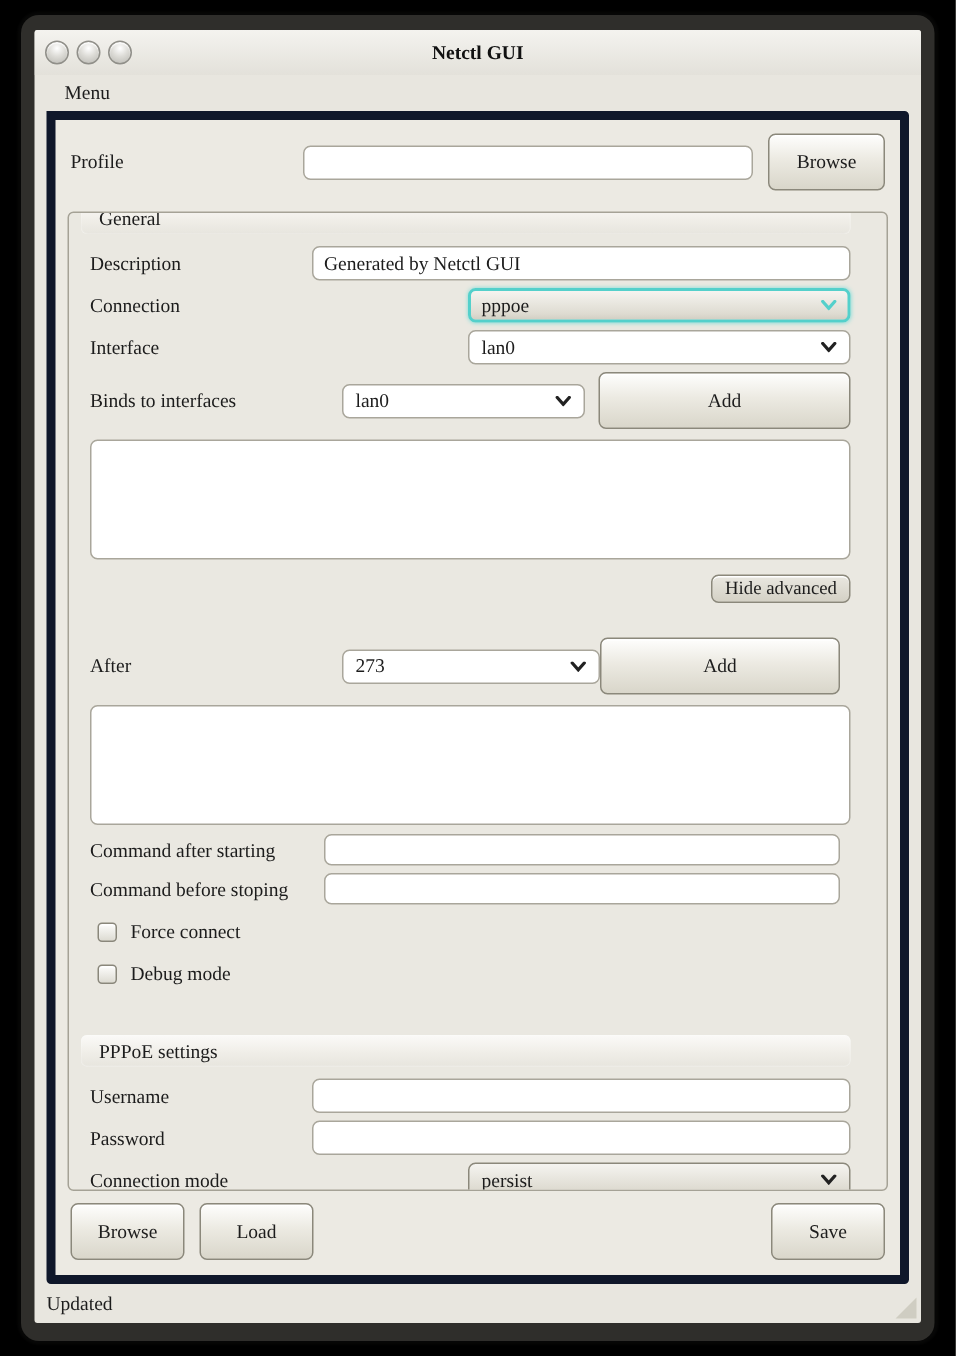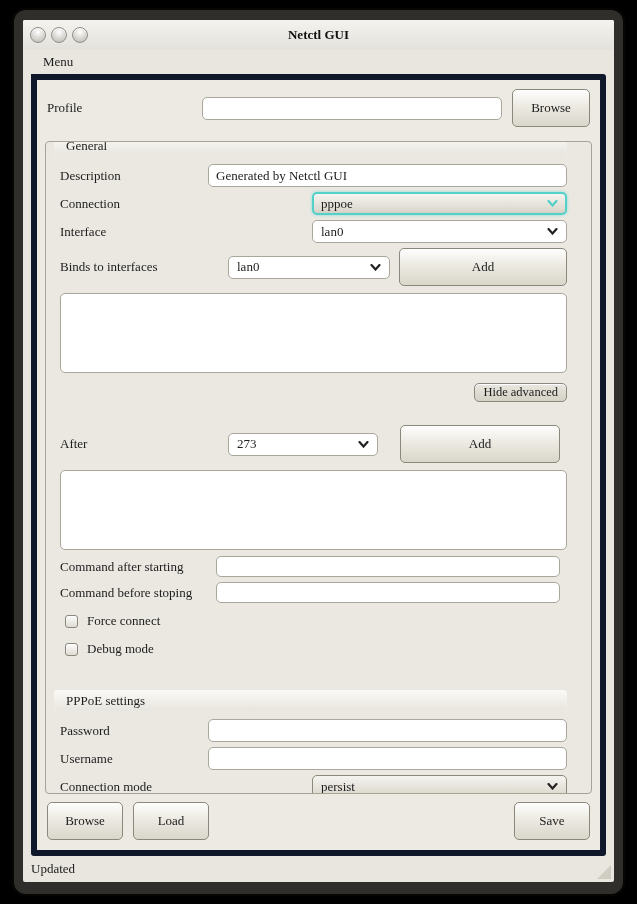--- a/index.html
+++ b/index.html
@@ -206,21 +206,21 @@
         </div>
 
         <div class="listbox"></div>
 
         <div class="adv-row">
           <button class="btn btn-small">Hide advanced</button>
         </div>
 
         <div class="row mt13">
           <span class="lbl lbl-wide">After</span>
-          <div class="combo white" style="width:150px;">
+          <div class="combo white" style="width:172px;">
             <span class="combo-text">273</span>
             <svg class="chevron" viewBox="0 0 11 7">
               <path d="M1.5 1 L5.5 5.5 L9.5 1" stroke="#222" stroke-width="2.2" fill="none" stroke-linecap="round"></path>
             </svg>
           </div>
           <span class="spacer"></span>
           <button class="btn" style="width:160px; margin-right:7px;">Add</button>
         </div>
 
         <div class="listbox"></div>
@@ -243,26 +243,26 @@
         <div class="check-row">
           <span class="checkbox"></span>
           <span>Debug mode</span>
         </div>
 
         <div class="section-header mt30">
           <span>PPPoE settings</span>
         </div>
 
         <div class="row">
+          <span class="lbl lbl-col">Username</span>
+          <input class="tinput" style="flex: 1 1 0%;" value="">
+        </div>
+
+        <div class="row">
           <span class="lbl lbl-col">Password</span>
-          <input class="tinput" style="flex: 1 1 0%;" value="">
-        </div>
-
-        <div class="row">
-          <span class="lbl lbl-col">Username</span>
           <input class="tinput" style="flex: 1 1 0%;" value="">
         </div>
 
         <div class="row">
           <span class="lbl lbl-col">Connection mode</span>
           <span class="spacer"></span>
           <div class="combo" style="width:255px;">
             <span class="combo-text">persist</span>
             <svg class="chevron" viewBox="0 0 11 7">
               <path d="M1.5 1 L5.5 5.5 L9.5 1" stroke="#222" stroke-width="2.2" fill="none" stroke-linecap="round"></path>

